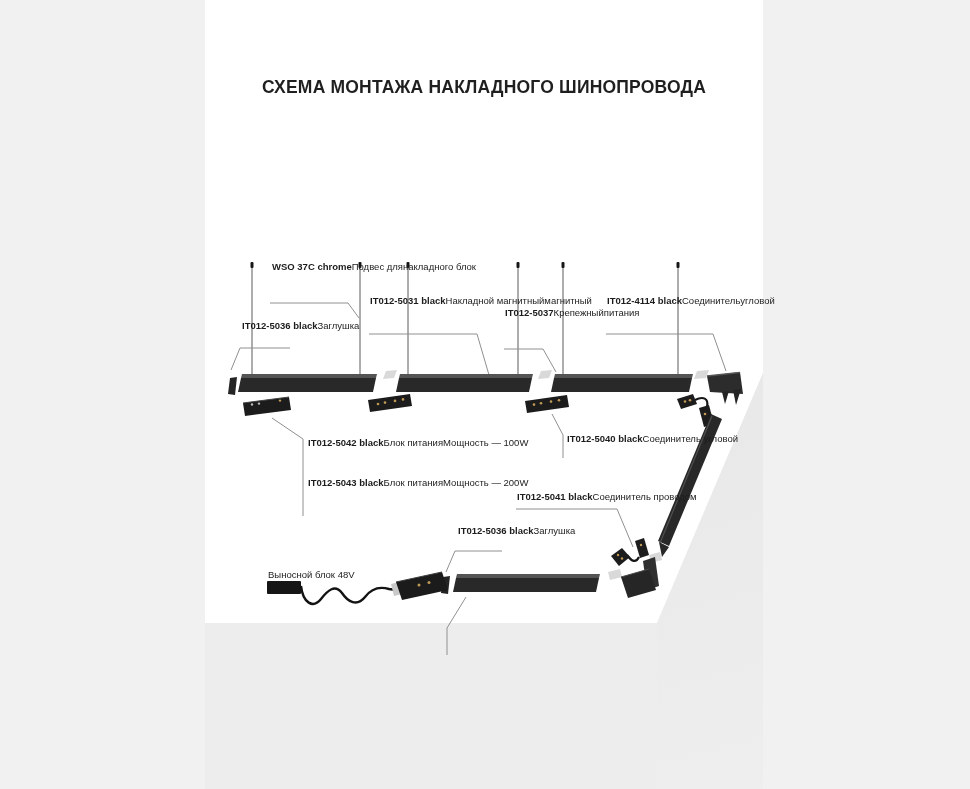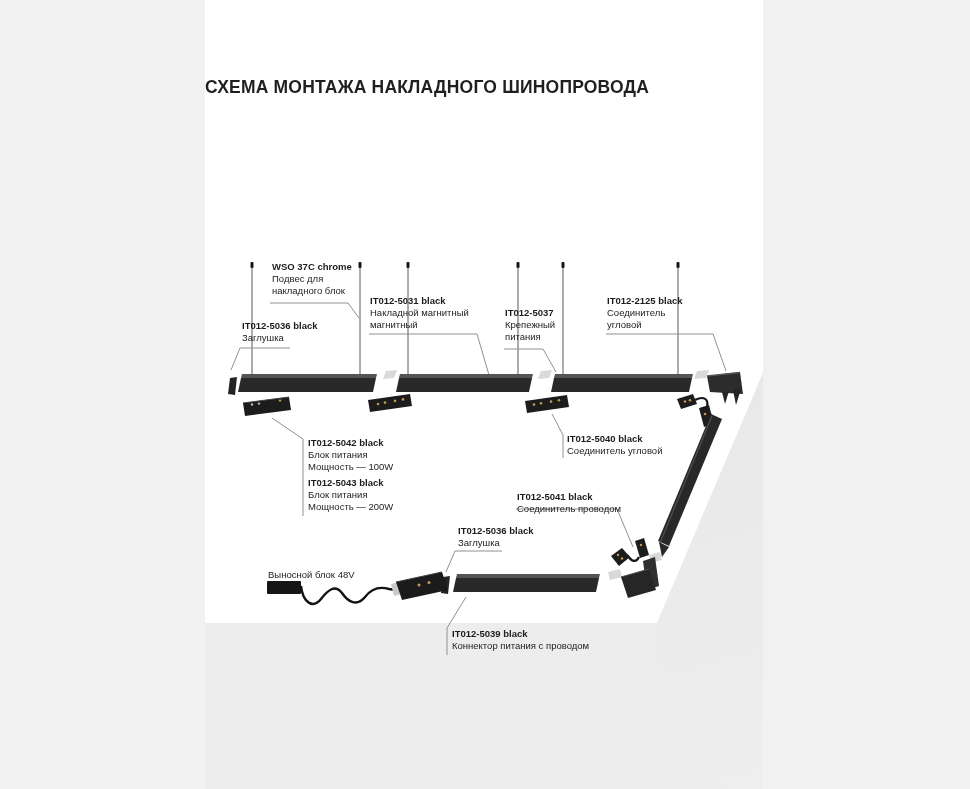--- a/index.html
+++ b/index.html
@@ -5,23 +5,23 @@
   html,body{margin:0;padding:0;background:#f1f1f1;}
   .stage{position:relative;width:970px;height:789px;margin:0 auto;overflow:hidden;
          background:#f1f1f1;font-family:"Liberation Sans",sans-serif;}
   .panel{position:absolute;left:0;top:0;width:970px;height:789px;background:#ffffff;
          clip-path:polygon(205px 0,763px 0,763px 373px,657px 623px,657px 623px,205px 623px);}
   .floor{position:absolute;left:205px;top:623px;width:452px;height:166px;background:#ededed;}
   .wedge{position:absolute;left:0;top:0;width:970px;height:789px;
          background:linear-gradient(165deg,#e2e2e2 10%,#eeeeee 95%);
          clip-path:polygon(763px 373px,657px 623px,657px 789px,763px 789px);}
   .art{position:absolute;left:0;top:0;}
-  .title{position:absolute;left:205px;top:76px;width:558px;text-align:left;
+  .title{position:absolute;left:205px;top:76px;width:558px;text-align:center;
          font-size:17.5px;line-height:23px;font-weight:700;color:#1f1f1f;letter-spacing:.2px;}
-  .label{position:absolute;display:flex;flex-direction:column;white-space:nowrap;
+  .label{position:absolute;display:flex;flex-direction:row;white-space:nowrap;
          font-size:9.5px;line-height:12px;color:#1c1c1c;}
   .label .code{font-weight:700;}
 </style>
 </head>
 <body>
 
 <div class="stage">
 
   <div class="panel"></div>
   <div class="floor"></div>
@@ -177,21 +177,21 @@
     <span>магнитный</span>
   </div>
 
   <div class="label" style="left:505px;top:307px">
     <span class="code">IT012-5037</span>
     <span>Крепежный</span>
     <span>питания</span>
   </div>
 
   <div class="label" style="left:607px;top:295px">
-    <span class="code">IT012-2125 black</span>
+    <span class="code">IT012-4114 black</span>
     <span>Соединитель</span>
     <span>угловой</span>
   </div>
 
   <div class="label" style="left:308px;top:437px">
     <span class="code">IT012-5042 black</span>
     <span>Блок питания</span>
     <span>Мощность — 100W</span>
   </div>
 
@@ -213,18 +213,14 @@
 
   <div class="label" style="left:458px;top:525px">
     <span class="code">IT012-5036 black</span>
     <span>Заглушка</span>
   </div>
 
   <div class="label" style="left:268px;top:569px">
     <span>Выносной блок 48V</span>
   </div>
 
-  <div class="label" style="left:452px;top:628px">
-    <span class="code">IT012-5039 black</span>
-    <span>Коннектор питания с проводом</span>
-  </div>
 
 </div>
 
 </body></html>

